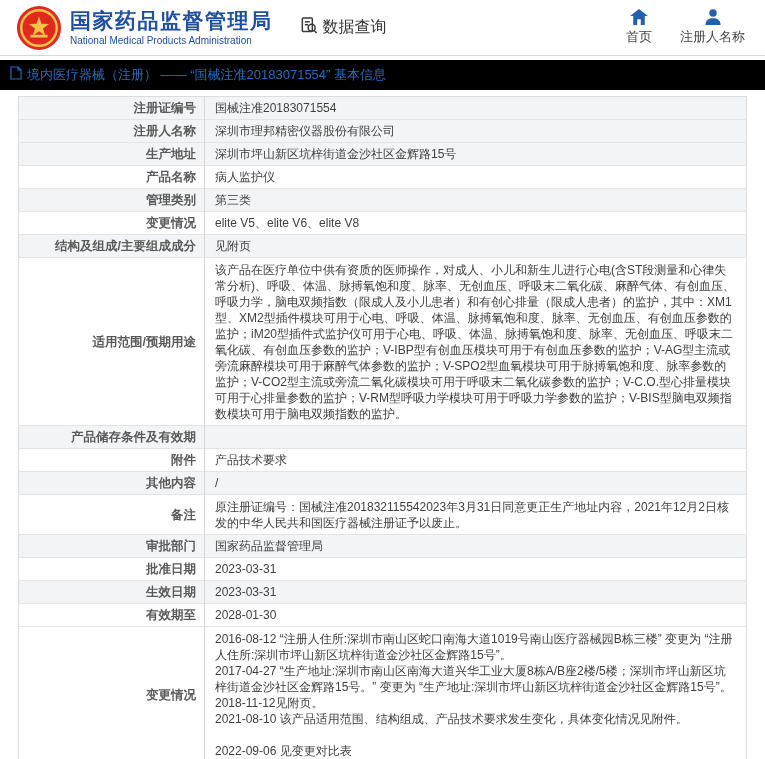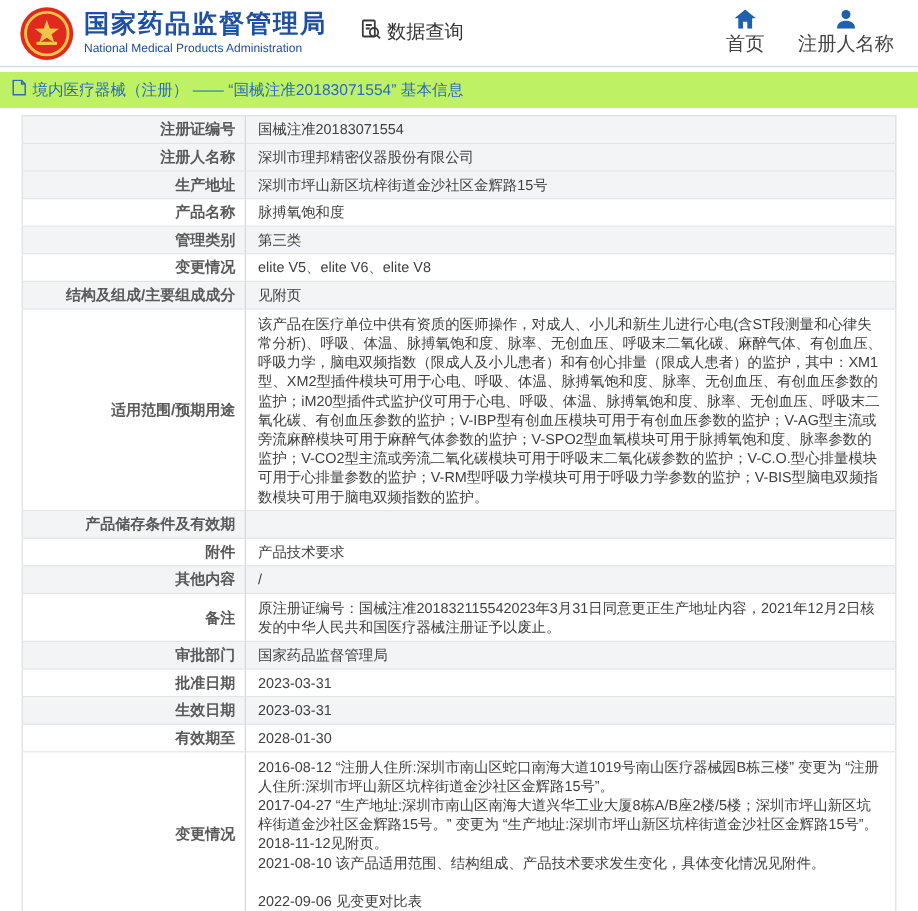--- a/index.html
+++ b/index.html
@@ -22,26 +22,26 @@
   }
   .site-subtitle { font-size:10px; color:#1e4fa1; margin-top:2px; white-space:nowrap; }
   .data-query {
     margin-left:26px; display:flex; align-items:center; gap:4px;
     font-size:16px; color:#333; font-weight:500; cursor:pointer; white-space:nowrap;
   }
   .header-spacer { flex:1; }
   .top-nav { display:flex; gap:28px; margin-right:6px; }
   .top-nav-item {
     display:flex; flex-direction:column; align-items:center; gap:3px;
-    font-size:16px; color:#444; cursor:pointer; white-space:nowrap;
+    font-size:13px; color:#444; cursor:pointer; white-space:nowrap;
   }
   .top-nav-item svg { display:block; }
   
   .breadcrumb-bar {
-    margin-top:4px; background:#bef264; height:30px;
+    margin-top:4px; background:#000000; height:30px;
     display:flex; align-items:center; padding:0 10px; gap:5px;
   }
   .breadcrumb-text { font-size:13px; color:#2a6bbf; white-space:nowrap; }
   
   .info-table {
     width:729px; margin:6px auto 4px auto;
     border-collapse:collapse; table-layout:fixed;
     border:1px solid #dcdcdc;
   }
   .info-table tr { border-bottom:1px solid #e4e4e4; background:#fff; }
@@ -127,21 +127,21 @@
     <tr class="shade single">
       <th>注册人名称</th>
       <td>深圳市理邦精密仪器股份有限公司</td>
     </tr>
     <tr class="shade single">
       <th>生产地址</th>
       <td>深圳市坪山新区坑梓街道金沙社区金辉路15号</td>
     </tr>
     <tr class="single">
       <th>产品名称</th>
-      <td>脉搏氧饱和度</td>
+      <td>病人监护仪</td>
     </tr>
     <tr class="shade single">
       <th>管理类别</th>
       <td>第三类</td>
     </tr>
     <tr class="single">
       <th>变更情况</th>
       <td>elite V5、elite V6、elite V8</td>
     </tr>
     <tr class="shade single">

